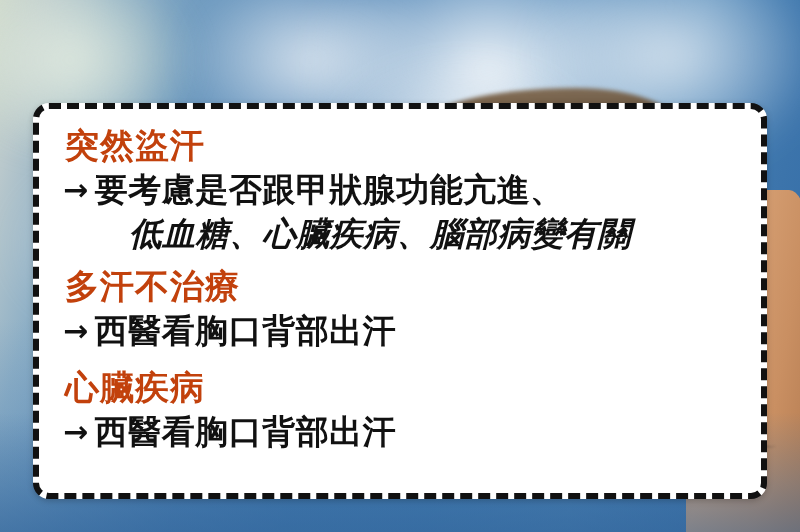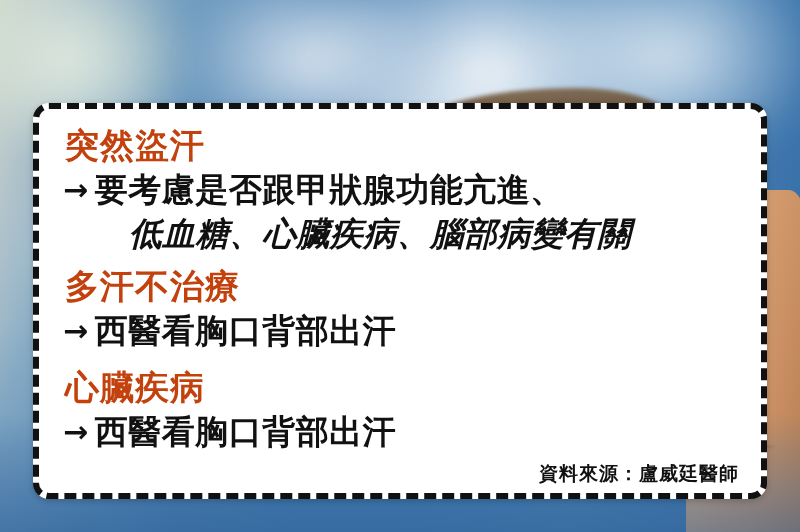--- a/index.html
+++ b/index.html
@@ -255,16 +255,15 @@
         <div class="sec-body">
           <span class="arrow">→</span>
           <span class="body-lines">
             <span class="body-line">西醫看胸口背部出汗</span>
           </span>
         </div>
       </div>
 
     </div>
 
-    <div class="source">資料來源：盧威廷醫師</div>
   </div>
 
 </div>
 
 </body></html>

